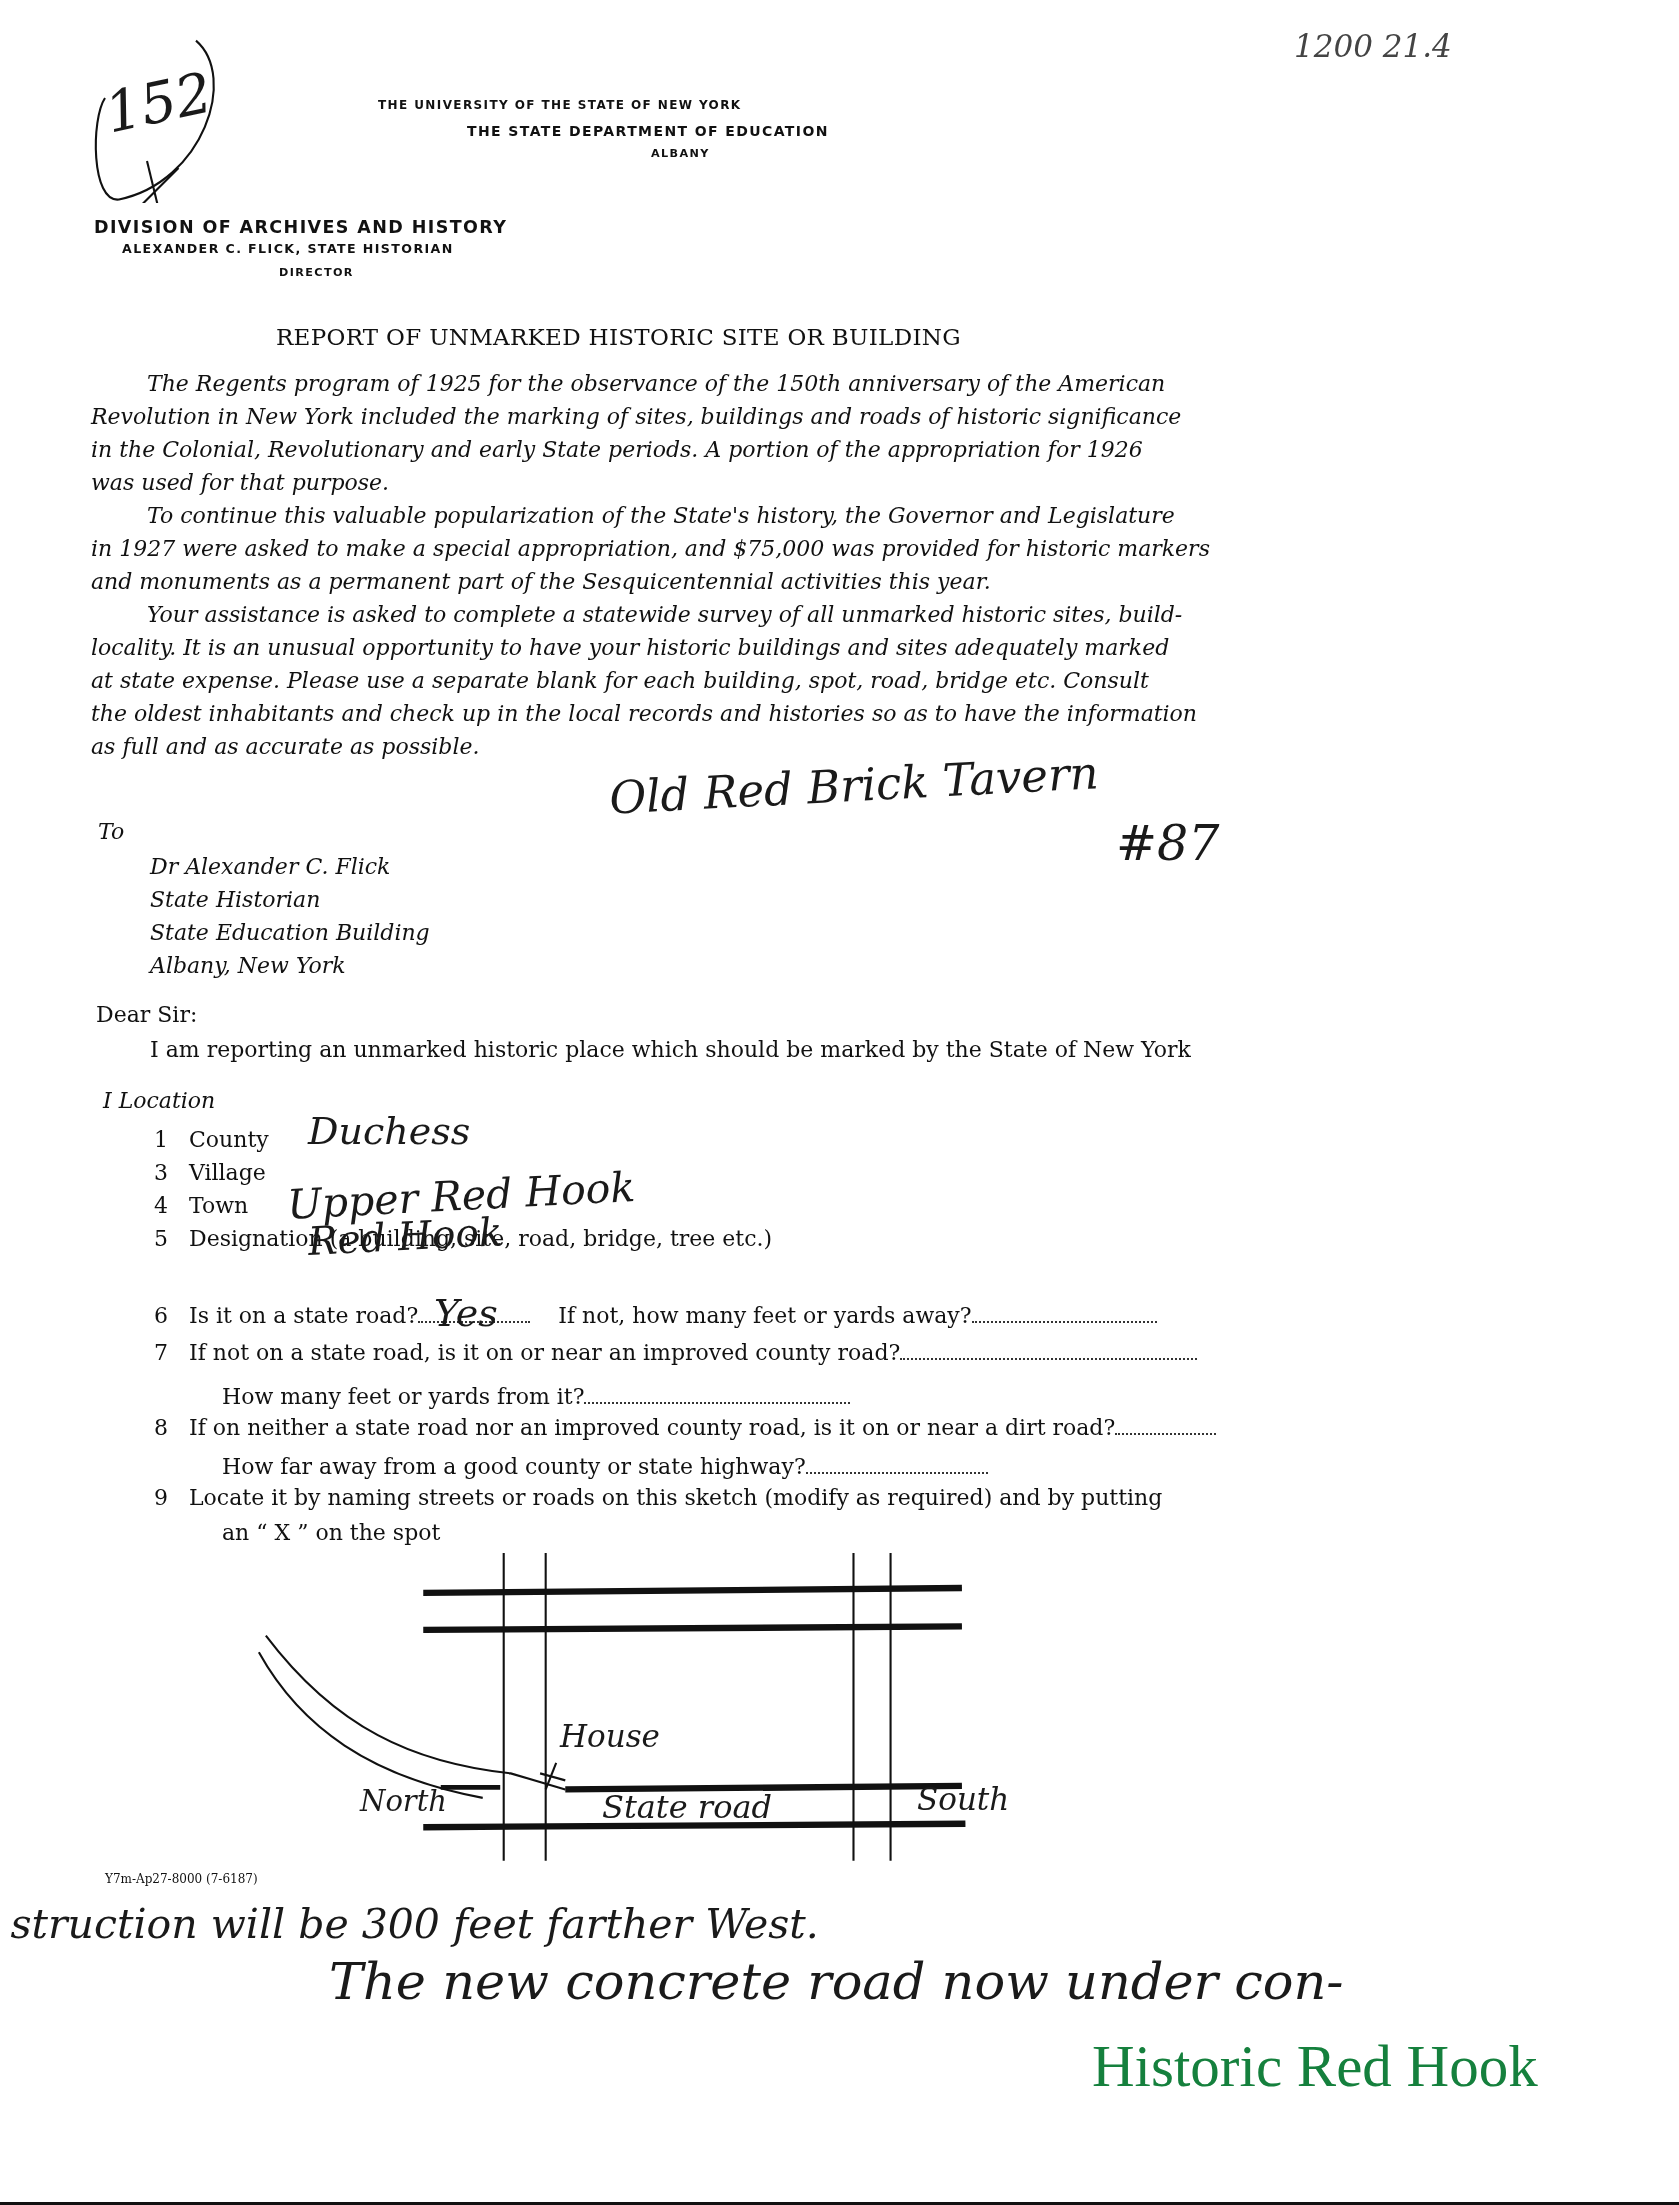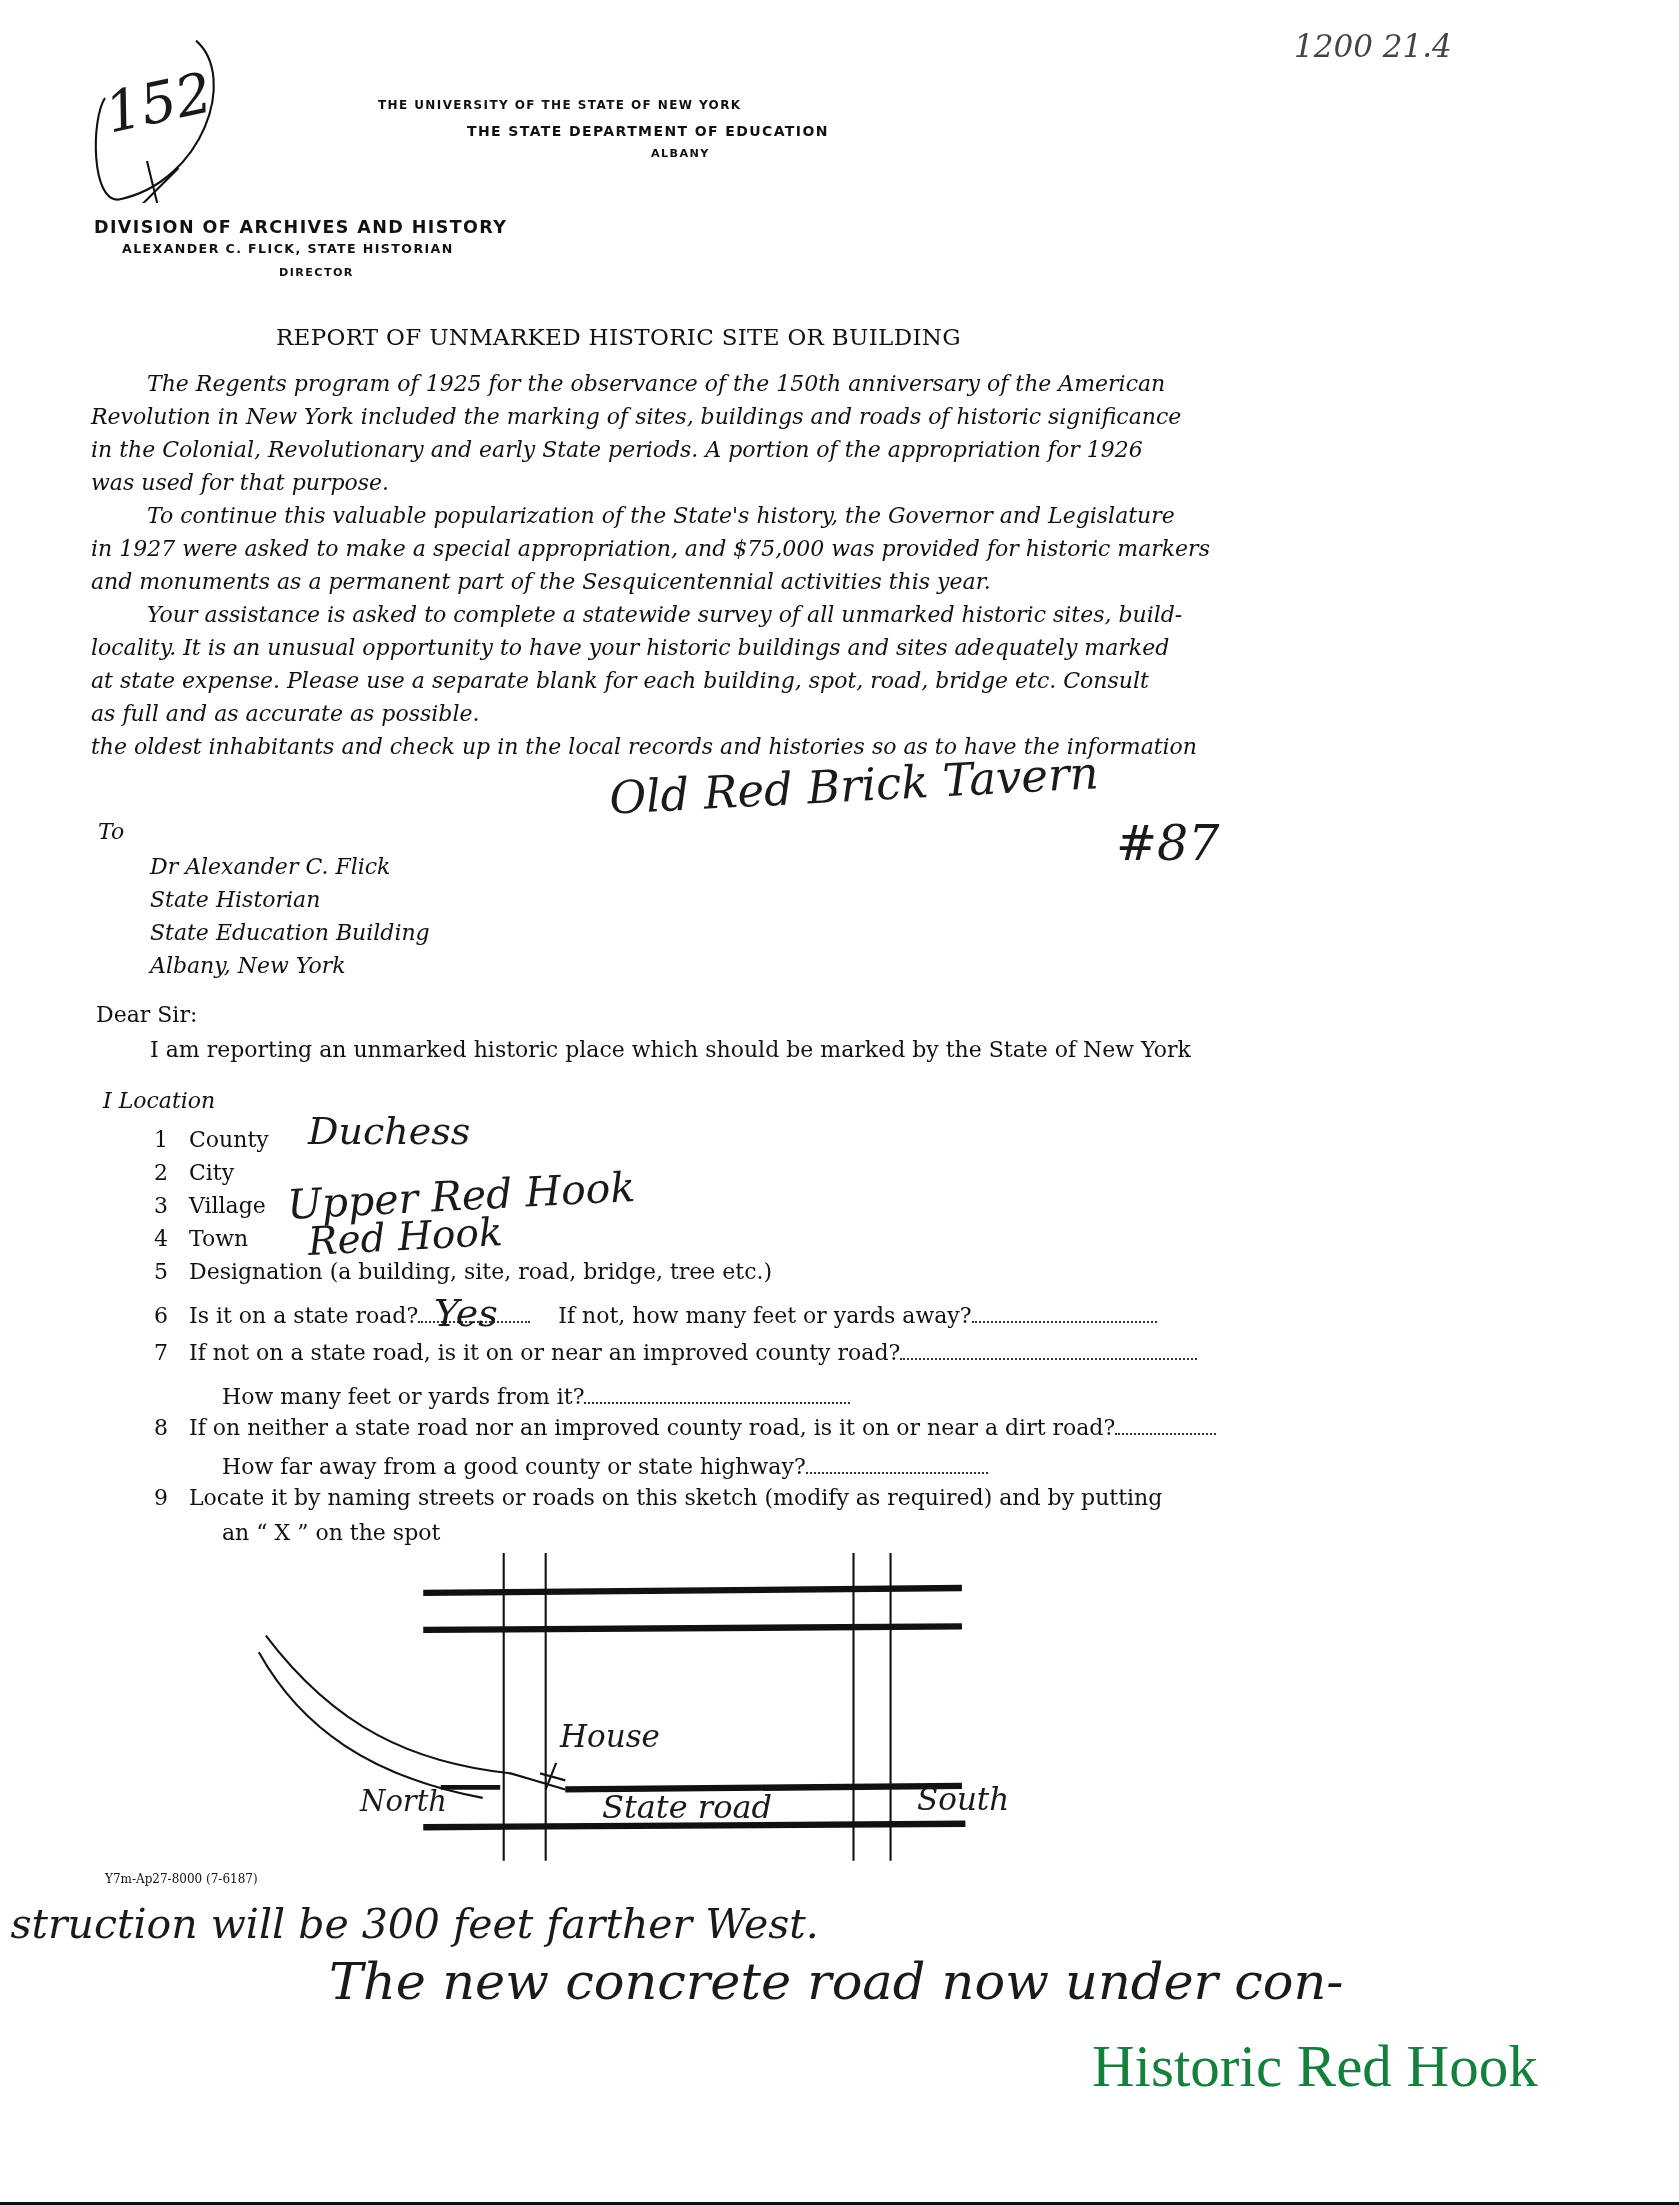--- a/index.html
+++ b/index.html
@@ -47,22 +47,22 @@
 </div>
 <div class="abs body-text" style="left:91px;top:499px;width:1189px;">
   <div style="padding-left:56px;">To continue this valuable popularization of the State's history, the Governor and Legislature</div>
   <div>in 1927 were asked to make a special appropriation, and $75,000 was provided for historic markers</div>
   <div>and monuments as a permanent part of the Sesquicentennial activities this year.</div>
 </div>
 <div class="abs body-text" style="left:91px;top:598px;width:1189px;">
   <div style="padding-left:56px;">Your assistance is asked to complete a statewide survey of all unmarked historic sites, build-</div>
   <div>locality.  It is an unusual opportunity to have your historic buildings and sites adequately marked</div>
   <div>at state expense.  Please use a separate blank for each building, spot, road, bridge etc.  Consult</div>
+  <div>the oldest inhabitants and check up in the local records and histories so as to have the information</div>
   <div>as full and as accurate as possible.</div>
-  <div>the oldest inhabitants and check up in the local records and histories so as to have the information</div>
 </div>
 
 <div class="hand abs" style="left:609px;top:759px;font-size:45px;transform:rotate(-3deg);">Old Red Brick Tavern</div>
 <div class="hand abs" style="left:1116px;top:815px;font-size:49px;">#87</div>
 
 <div class="ital abs" style="left:98px;top:819px;font-size:22px;">To</div>
 <div class="ital abs" style="left:150px;top:850px;font-size:22px;line-height:33px;white-space:nowrap;">
   <div>Dr Alexander C. Flick</div>
   <div>State Historian</div>
   <div>State Education Building</div>
@@ -71,21 +71,20 @@
 
 <div class="serif abs" style="left:96px;top:1002px;font-size:22px;">Dear Sir:</div>
 <div class="serif abs" style="left:150px;top:1037px;font-size:22px;white-space:nowrap;">I am reporting an unmarked historic place which should be marked by the State of New York</div>
 
 <div class="abs" style="left:96px;top:1088px;font-size:22px;white-space:nowrap;margin-left:7px;">
   <span class="ital">I Location</span>
 </div>
 
 <div class="abs serif" style="left:154px;top:1123px;font-size:22px;line-height:33px;white-space:nowrap;">
   <div><span class="num">1</span><span>County</span></div>
-  <div><span class="num">2</span><span>City</span></div>
   <div><span class="num">3</span><span>Village</span></div>
   <div><span class="num">4</span><span>Town</span></div>
   <div><span class="num">5</span><span>Designation (a building, site, road, bridge, tree etc.)</span></div>
 </div>
 
 <div class="hand abs" style="left:308px;top:1109px;font-size:38px;">Duchess</div>
 <div class="hand abs" style="left:287px;top:1172px;font-size:41px;transform:rotate(-3deg);">Upper Red Hook</div>
 <div class="hand abs" style="left:308px;top:1214px;font-size:39px;transform:rotate(-3deg);">Red Hook</div>
 
 <div class="abs serif" style="left:154px;top:1303px;font-size:22px;white-space:nowrap;">

